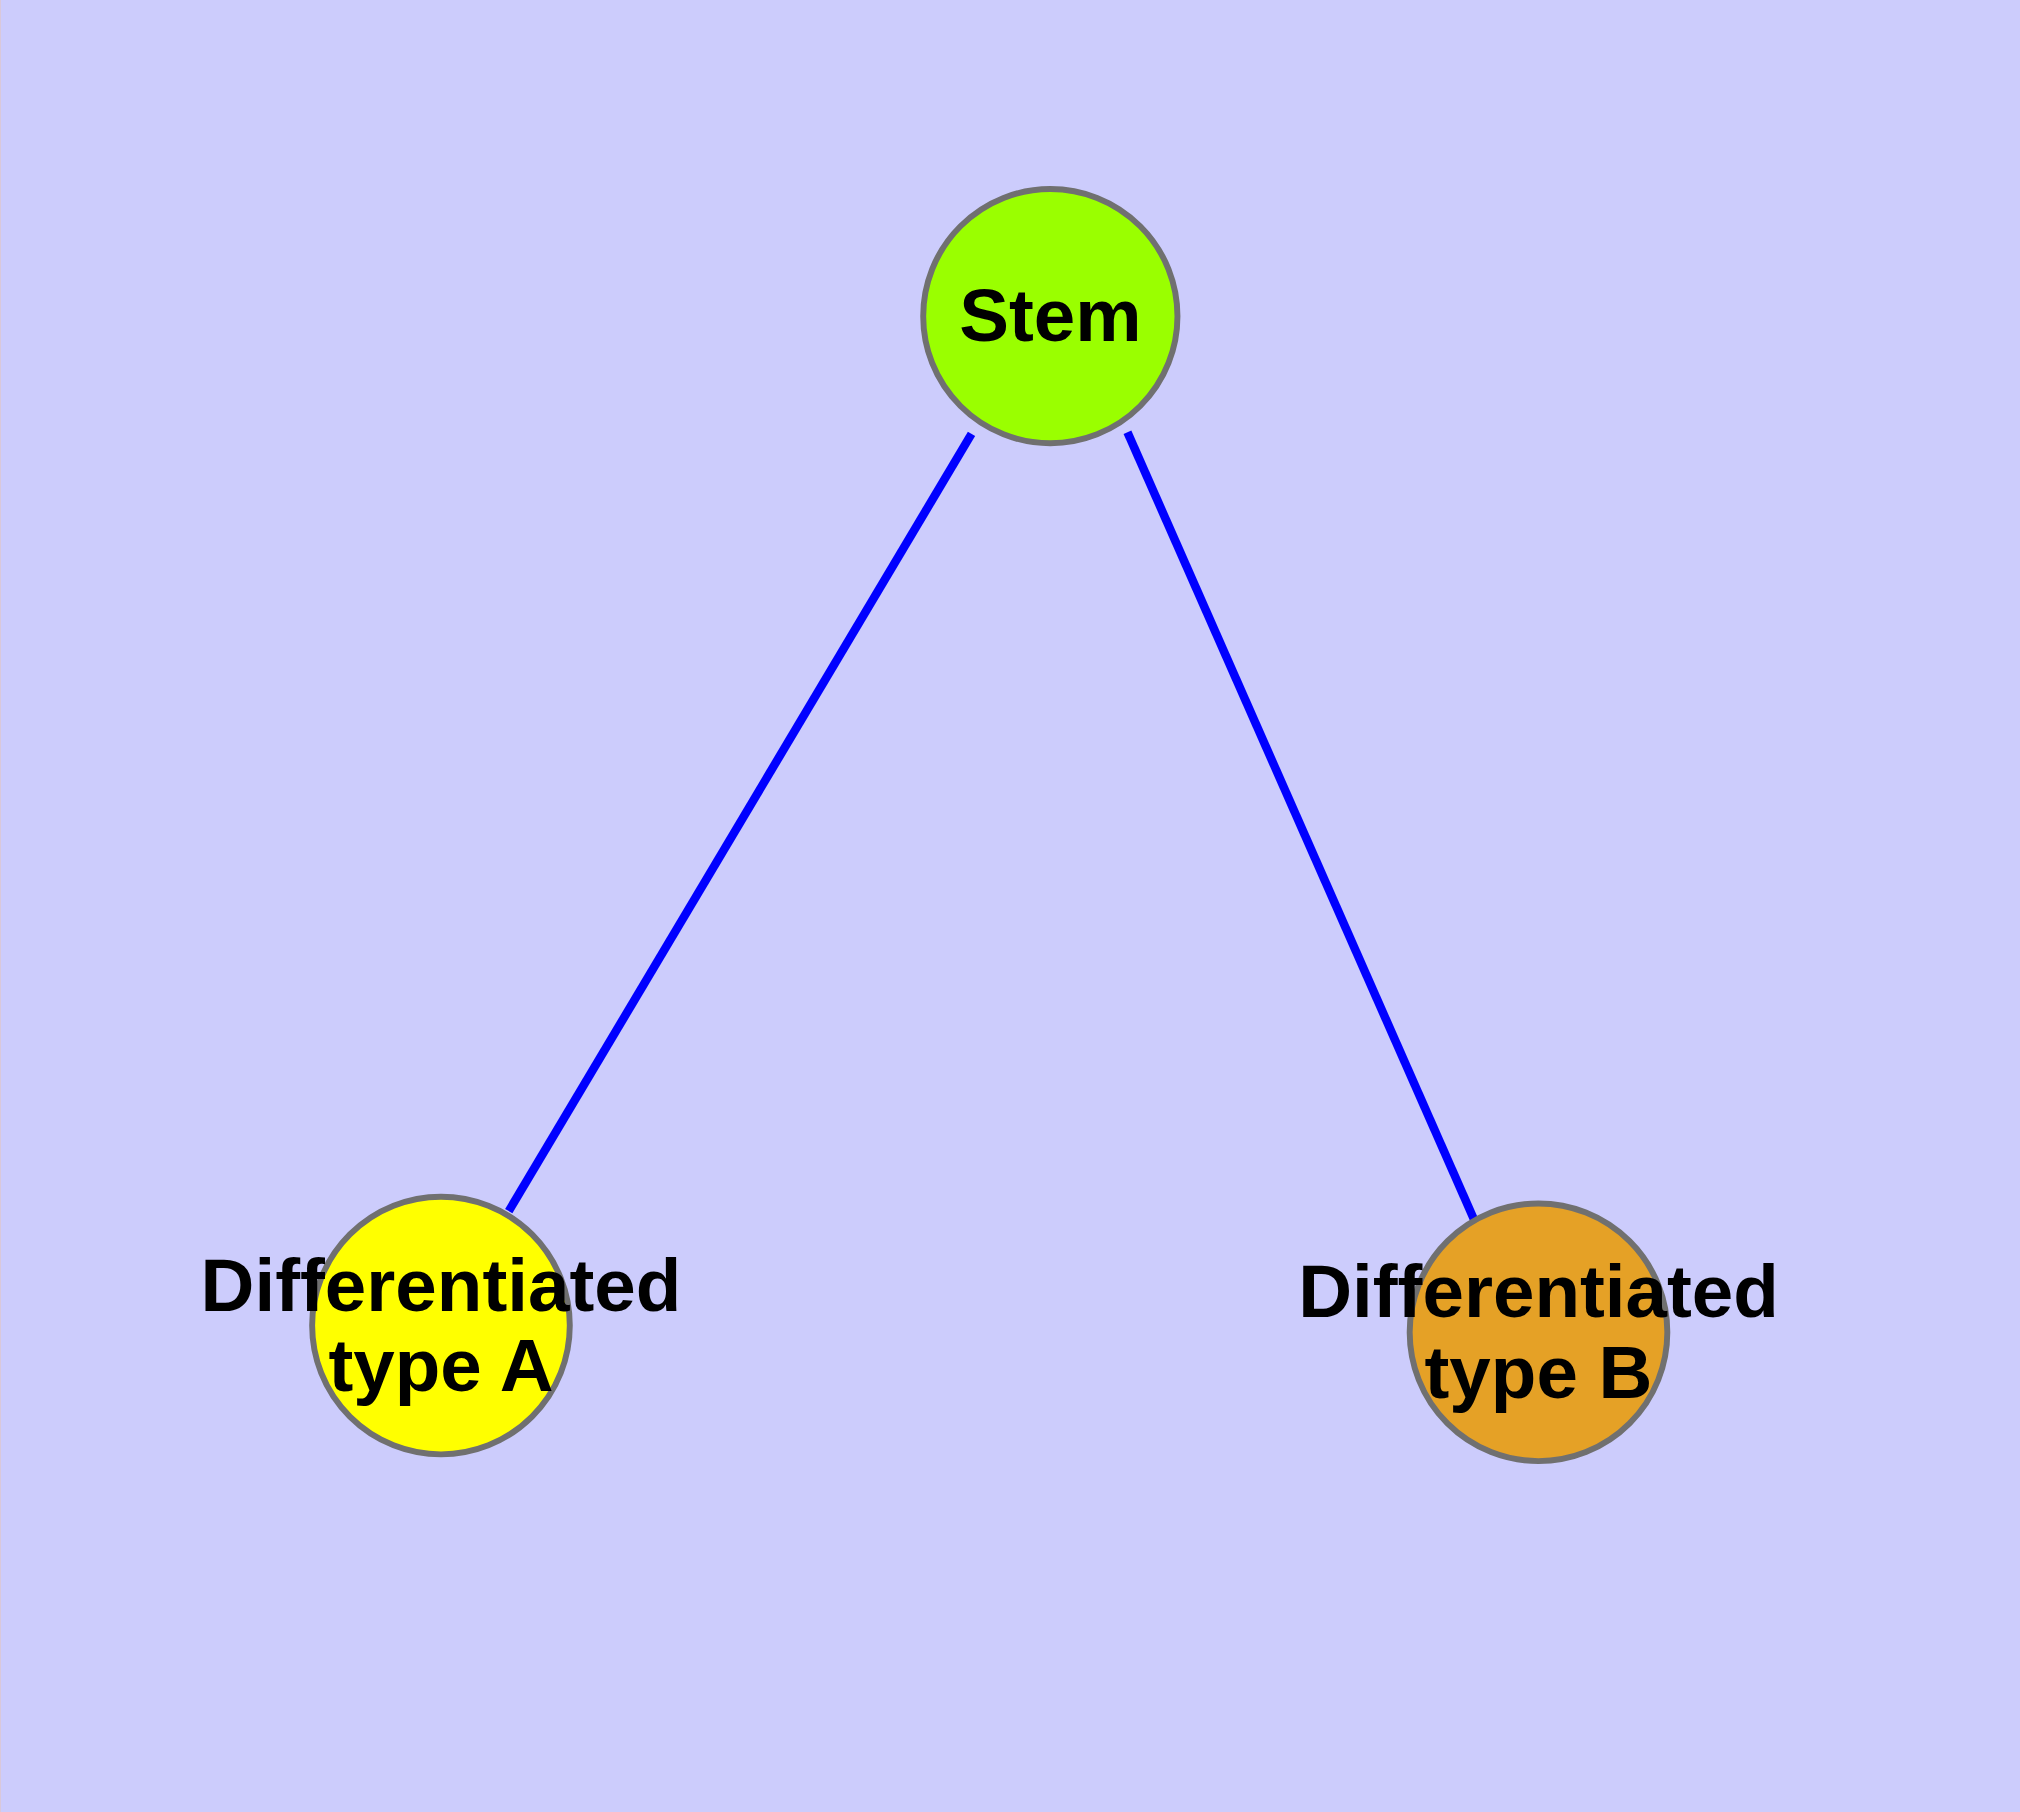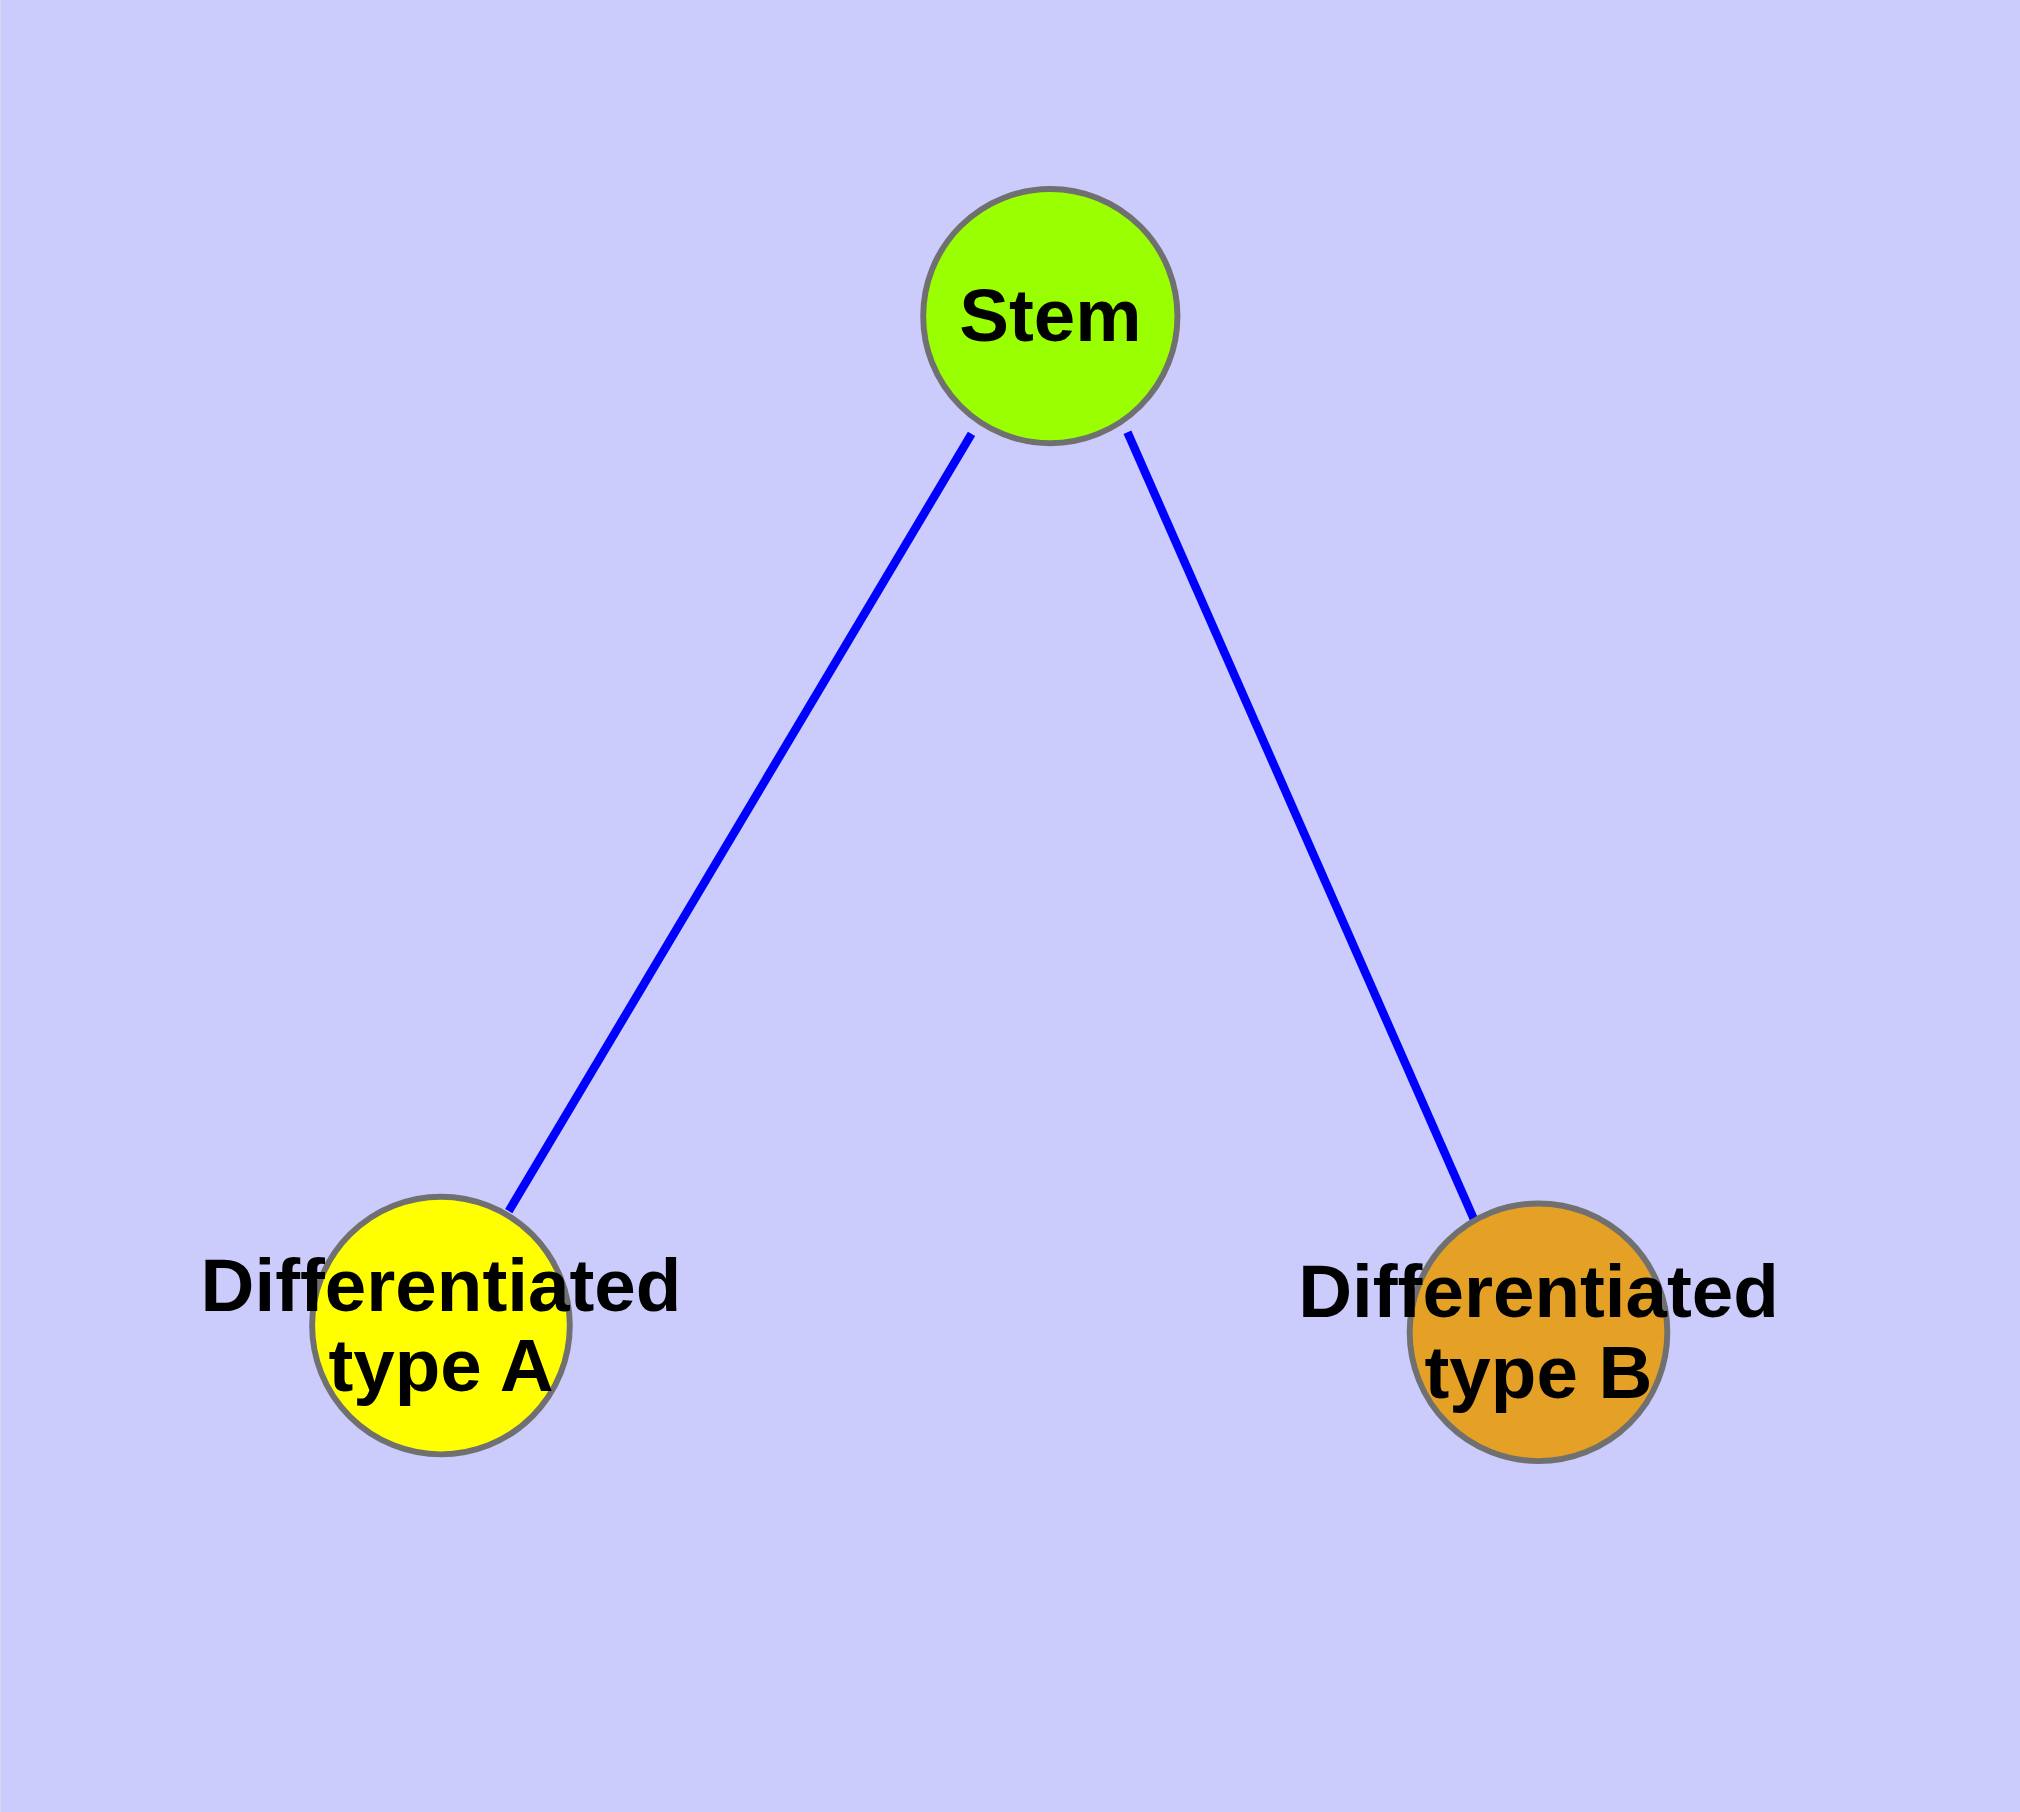--- a/index.html
+++ b/index.html
@@ -29,21 +29,21 @@
   .node-label {
     font-family: "Liberation Sans", sans-serif;
     font-weight: bold;
     fill: #000000;
     text-anchor: middle;
   }
 </style>
 </head>
 <body>
 
-<div id="stage" style="width: 1975px; height: 1812px; background: #fef9c3;">
+<div id="stage" style="width: 1975px; height: 1812px; background: #fdba74;">
   <svg id="graph-svg" viewBox="0 0 2384 2138" xmlns="http://www.w3.org/2000/svg" style="width: 2021px; height: 1812px;">
 
     <rect x="0" y="0" width="2384" height="2138" fill="#ccccfc"></rect>
 
     <g>
       <line class="graph-edge" x1="1146" y1="512" x2="600" y2="1429" stroke="#0000ff" stroke-width="10" stroke-linecap="butt"></line>
       <line class="graph-edge" x1="1330" y1="510" x2="1739" y2="1439" stroke="#0000ff" stroke-width="10" stroke-linecap="butt"></line>
     </g>
 
     <g>

